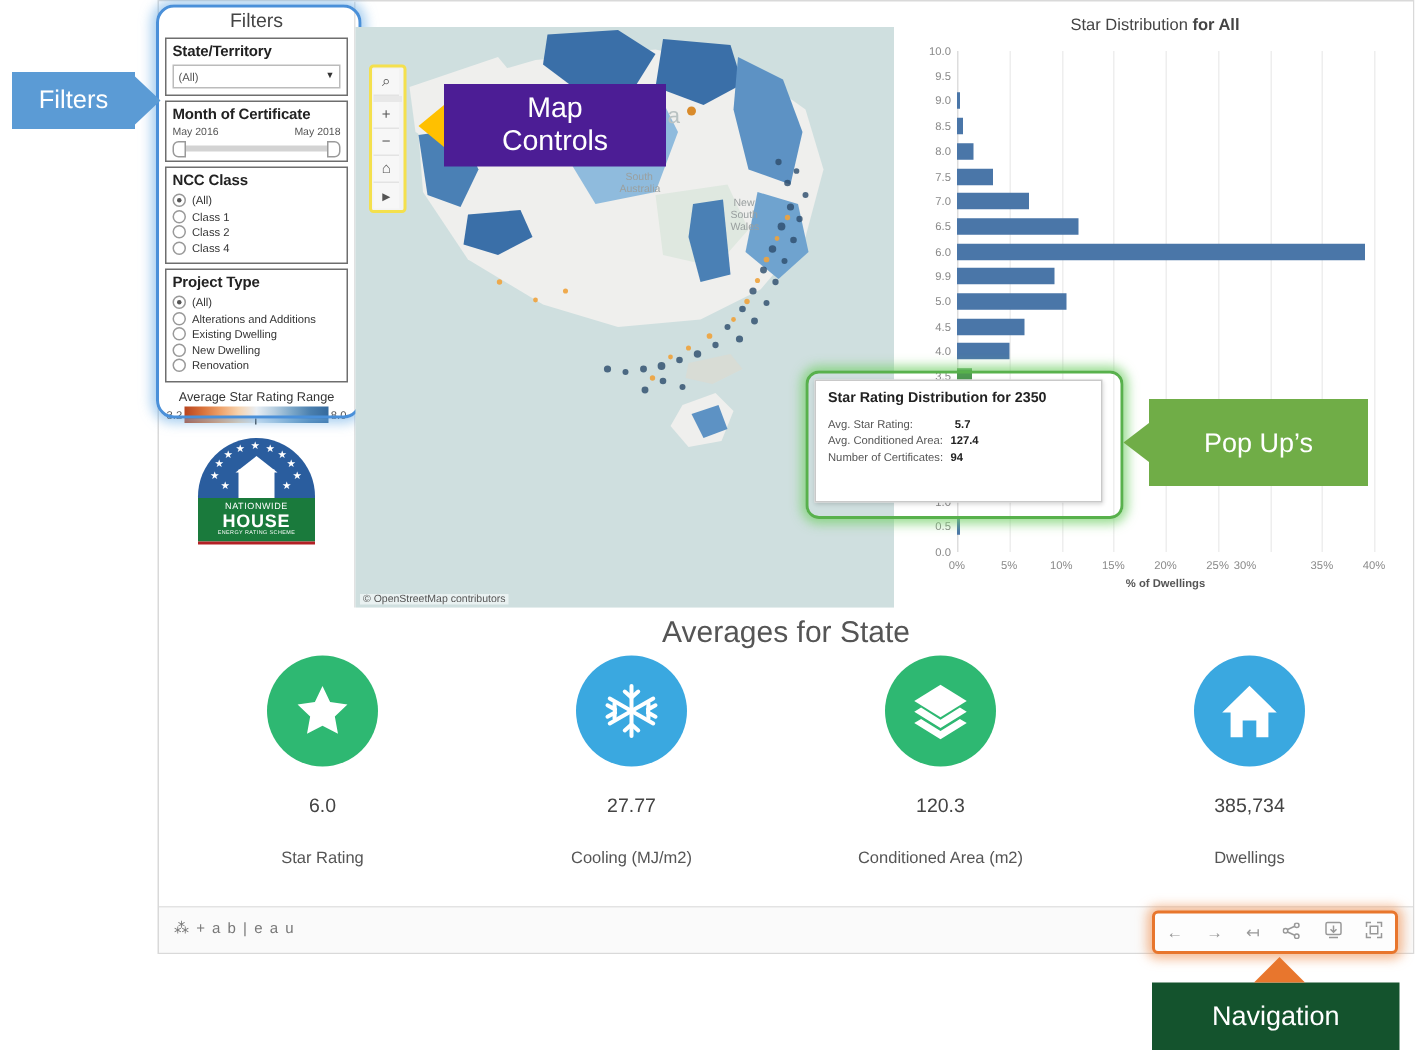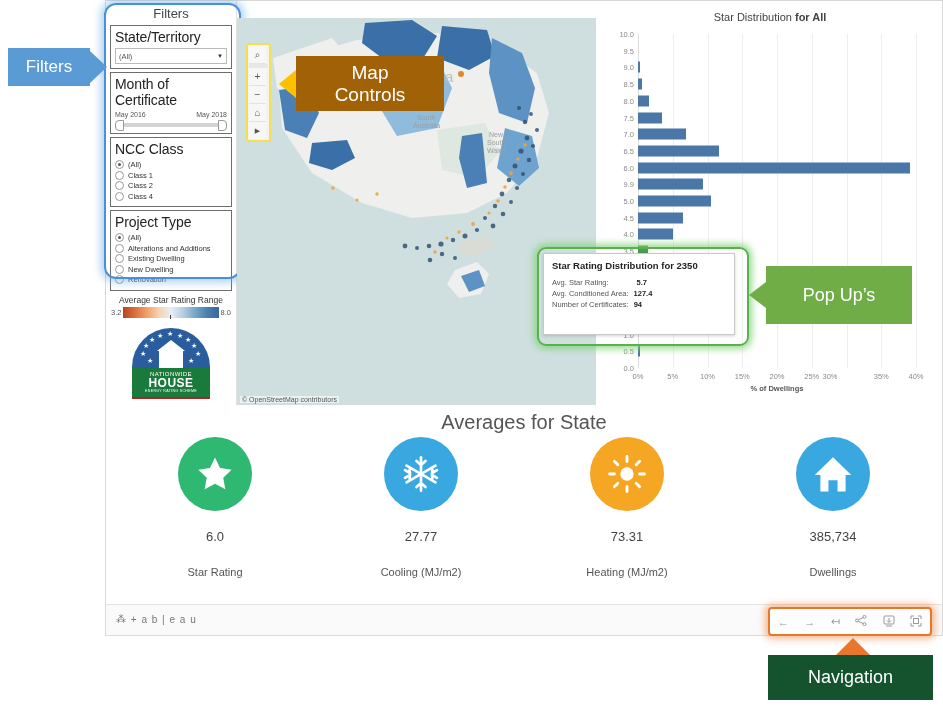--- a/index.html
+++ b/index.html
@@ -8,21 +8,21 @@
 
   
   #dashboard{position:absolute;left:105px;top:0;width:838px;height:636px;background:#fff;
              border:1px solid #d9d9d9;box-sizing:border-box;}
 
   
   #filters-panel{position:absolute;left:106px;top:1px;width:131px;height:404px;background:#fff;
                  border-right:1px solid #e2e2e2;box-sizing:border-box;padding:0;}
   #filters-title{text-align:center;font-size:13px;color:#444;padding:5px 0 4px;font-weight:400;}
   .filter-box{border:1px solid #6e6e6e;margin:0 4px 3px;padding:3px 4px 4px;box-sizing:border-box;background:#fff;}
-  .filter-label{font-size:14px;font-weight:normal;color:#222;margin-bottom:3px;letter-spacing:-.1px;}
+  .filter-label{font-size:10px;font-weight:bold;color:#222;margin-bottom:3px;letter-spacing:-.1px;}
   .dd{border:1px solid #bbb;height:14px;display:flex;align-items:center;justify-content:space-between;
       padding:0 3px;font-size:7.5px;color:#555;background:#fff;}
   .dd .caret{font-size:6px;color:#333;}
   .range-row{display:flex;justify-content:space-between;font-size:7px;color:#555;margin-bottom:2px;}
   .slider{position:relative;height:9px;}
   .slider .track{position:absolute;left:4px;right:4px;top:3px;height:4px;background:#d3d3d3;border-radius:2px;}
   .slider .handle{position:absolute;top:0;width:7px;height:9px;border:1px solid #9a9a9a;background:#fff;}
   .slider .h-left{left:0;border-radius:4px 0 0 4px;}
   .slider .h-right{right:0;border-radius:0 4px 4px 0;}
   .radio-row{display:flex;align-items:center;font-size:7.5px;color:#333;margin:1.5px 0;}
@@ -104,21 +104,21 @@
             background:#fdfdfd;display:flex;align-items:center;justify-content:space-around;}
   .nav-ico{font-size:11px;color:#999;}
 
   
   .callout{position:absolute;display:flex;align-items:center;justify-content:center;
            color:#fff;text-align:center;line-height:1.12;}
   .cal-arrow{position:absolute;width:0;height:0;}
   #c-filters{left:8px;top:48px;width:82px;height:38px;background:#5b9bd5;font-size:17px;}
   #c-filters-arr{left:90px;top:51px;border-top:16px solid transparent;border-bottom:16px solid transparent;
                  border-left:17px solid #5b9bd5;}
-  #c-map{left:296px;top:56px;width:148px;height:55px;background:#a16207;font-size:19px;}
+  #c-map{left:296px;top:56px;width:148px;height:55px;background:#4c1d95;font-size:19px;}
   #c-map-arr{left:279px;top:70px;border-top:14px solid transparent;border-bottom:14px solid transparent;
              border-right:17px solid #ffc000;}
   #c-popup{left:766px;top:266px;width:146px;height:58px;background:#70ad47;font-size:18px;}
   #c-popup-arr{left:749px;top:282px;border-top:13px solid transparent;border-bottom:13px solid transparent;
                border-right:17px solid #70ad47;}
   #c-nav{left:768px;top:655px;width:165px;height:45px;background:#14532d;font-size:18px;}
   #c-nav-arr{left:836px;top:638px;border-left:17px solid transparent;border-right:17px solid transparent;
              border-bottom:17px solid #e8762d;}
 
   
@@ -417,37 +417,29 @@
             <line x1="3.3" y1="7" x2="20.7" y2="17"></line>
             <line x1="3.3" y1="17" x2="20.7" y2="7"></line>
             <path d="M9.3 4.2 12 6.6l2.7-2.4M9.3 19.8 12 17.4l2.7 2.4M5.2 9.1l.2 3.5-3 1.7M18.8 14.9l-.2-3.5 3-1.7M5.2 14.9l.2-3.5-3-1.7M18.8 9.1l-.2 3.5 3 1.7" fill="none"></path>
           </g>
         </svg>
       </div>
       <div class="kpi-val">27.77</div>
       <div class="kpi-lbl">Cooling (MJ/m2)</div>
     </div>
     <div class="kpi">
-      <div class="kpi-circle" style="background:#f5a623">
-        <svg width="40" height="40" viewBox="0 0 24 24">
-          <circle cx="12" cy="12" r="4" fill="#fff"></circle>
-          <g stroke="#fff" stroke-width="1.7" stroke-linecap="round">
-            <line x1="12" y1="1.5" x2="12" y2="4.5"></line>
-            <line x1="12" y1="19.5" x2="12" y2="22.5"></line>
-            <line x1="1.5" y1="12" x2="4.5" y2="12"></line>
-            <line x1="19.5" y1="12" x2="22.5" y2="12"></line>
-            <line x1="4.4" y1="4.4" x2="6.5" y2="6.5"></line>
-            <line x1="17.5" y1="17.5" x2="19.6" y2="19.6"></line>
-            <line x1="4.4" y1="19.6" x2="6.5" y2="17.5"></line>
-            <line x1="17.5" y1="6.5" x2="19.6" y2="4.4"></line>
-          </g>
+      <div class="kpi-circle" style="background:#2eb872">
+        <svg width="42" height="42" viewBox="0 0 24 24">
+          <path fill="#fff" d="M12 2 22 8.2 12 14.4 2 8.2z"></path>
+          <path fill="#fff" d="M2 12.3l10 6.2 10-6.2-2.6-1.6L12 15.3l-7.4-4.6z"></path>
+          <path fill="#fff" d="M2 16.6l10 6.2 10-6.2-2.6-1.6L12 19.6l-7.4-4.6z"></path>
         </svg>
       </div>
-      <div class="kpi-val">73.31</div>
-      <div class="kpi-lbl">Heating (MJ/m2)</div>
+      <div class="kpi-val">120.3</div>
+      <div class="kpi-lbl">Conditioned Area (m2)</div>
     </div>
     <div class="kpi">
       <div class="kpi-circle" style="background:#3aa8e0">
         <svg width="42" height="42" viewBox="0 0 24 24">
           <path fill="#fff" d="M12 2.4 22.4 12.6h-3.2V22h-4.6v-6.4h-5.2V22H4.8v-9.4H1.6z"></path>
         </svg>
       </div>
       <div class="kpi-val">385,734</div>
       <div class="kpi-lbl">Dwellings</div>
     </div>

